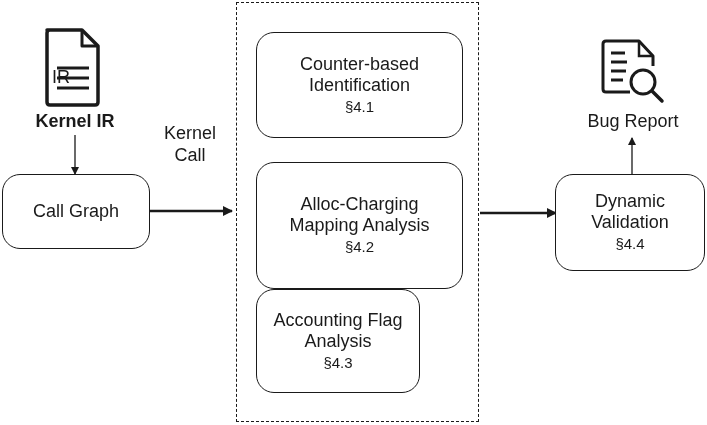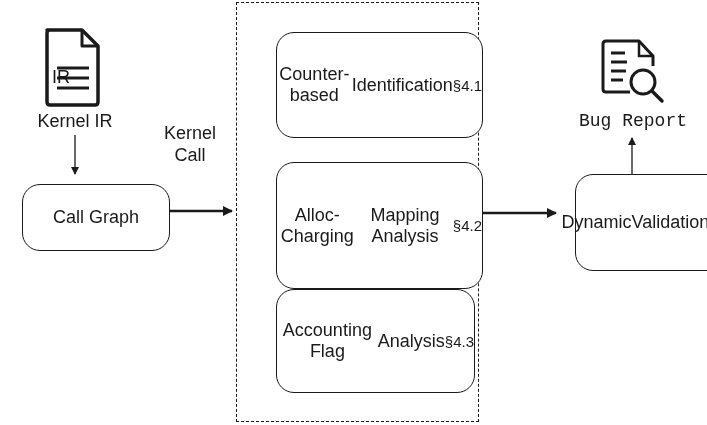--- a/index.html
+++ b/index.html
@@ -1,22 +1,22 @@
 <!DOCTYPE html>
 <html><head>
 <meta charset="utf-8">
 <style>
   html, body { margin: 0; padding: 0; background: #ffffff; }
   body { width: 707px; height: 425px; position: relative; overflow: hidden;
          font-family: "Liberation Sans", sans-serif; color: #1a1a1a; }
   svg.canvas { position: absolute; left: 0; top: 0; }
   .box { position: absolute; border: 1.5px solid #1a1a1a; border-radius: 18px;
-         box-sizing: border-box; display: flex; 
+         box-sizing: border-box; display: flex; flex-direction: column;
          align-items: center; justify-content: center; text-align: center;
-         font-size: 18px; line-height: 21px; background: #fff; margin-left: 20px; }
+         font-size: 18px; line-height: 21px; background: #fff; }
   .label { position: absolute; text-align: center; font-size: 18px; line-height: 22px; }
   .dashed { position: absolute; border: 1.5px dashed #1a1a1a; box-sizing: border-box; }
   .sec { font-size: 15px; }
 </style>
 </head>
 <body>
 
 <svg class="canvas" width="707" height="425">
   <defs>
     <marker id="ah" markerWidth="10" markerHeight="10" refX="9" refY="5" orient="auto" markerUnits="userSpaceOnUse">
@@ -51,23 +51,23 @@
 
   <line x1="150" y1="211" x2="232" y2="211" stroke="#1a1a1a" stroke-width="2.5" marker-end="url(#ah)"></line>
 
   <line x1="480" y1="213" x2="556" y2="213" stroke="#1a1a1a" stroke-width="2.5" marker-end="url(#ah)"></line>
 
   <line x1="632" y1="174" x2="632" y2="138" stroke="#1a1a1a" stroke-width="1.3" marker-end="url(#ahs)"></line>
 </svg>
 
 <div class="label" style="left:52px; top:36px; width:30px; text-align:left; font-size:18px;margin-top:30px;">IR</div>
 
-<div class="label" style="left:10px; top:110px; width:130px;">Kernel IR</div>
+<div class="label" style="left:10px; top:110px; width:130px;font-weight:bold;">Kernel IR</div>
 
-<div class="box" style="left:2px; top:184px; width:148px; height:67px;">
+<div class="box" style="left:2px; top:174px; width:148px; height:75px;">
   <span>Call Graph</span>
 </div>
 
 <div class="label" style="left:150px; top:122px; width:80px; line-height:22px;">
   <div>Kernel</div>
   <div>Call</div>
 </div>
 
 <div class="dashed" style="left:236px; top:2px; width:243px; height:420px;"></div>
 
@@ -76,25 +76,25 @@
   <span>Identification</span>
   <span class="sec">§4.1</span>
 </div>
 
 <div class="box" style="left:256px; top:162px; width:207px; height:127px;">
   <span>Alloc-Charging</span>
   <span>Mapping Analysis</span>
   <span class="sec">§4.2</span>
 </div>
 
-<div class="box" style="left:256px; top:289px; width:199px; height:104px;">
+<div class="box" style="left:256px; top:289px; width:164px; height:104px;">
   <span>Accounting Flag</span>
   <span>Analysis</span>
   <span class="sec">§4.3</span>
 </div>
 
 <div class="box" style="left:555px; top:174px; width:150px; height:97px;">
   <span>Dynamic</span>
   <span>Validation</span>
   <span class="sec">§4.4</span>
 </div>
 
-<div class="label" style="left:568px; top:110px; width:130px;font-family:Liberation Mono, monospace;">Bug Report</div>
+<div class="label" style="left:568px; top:110px; width:130px;">Bug Report</div>
 
 </body></html>

